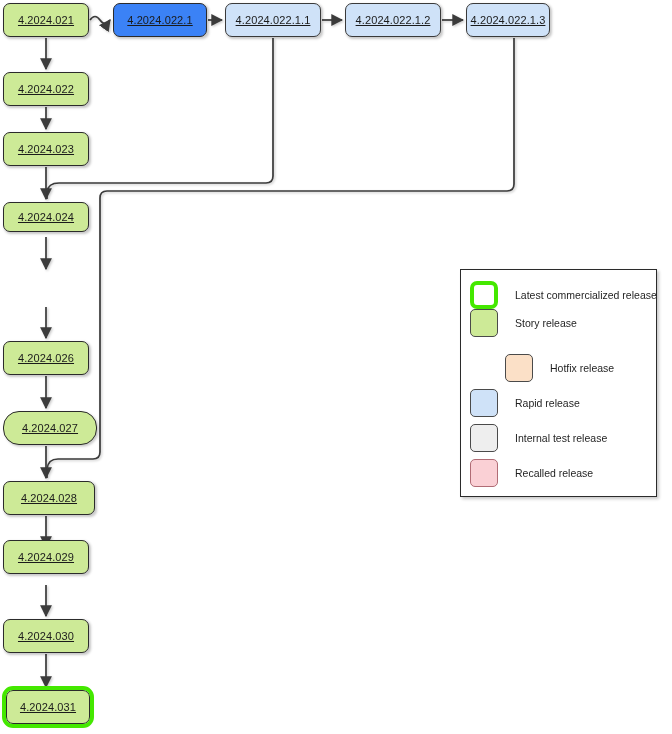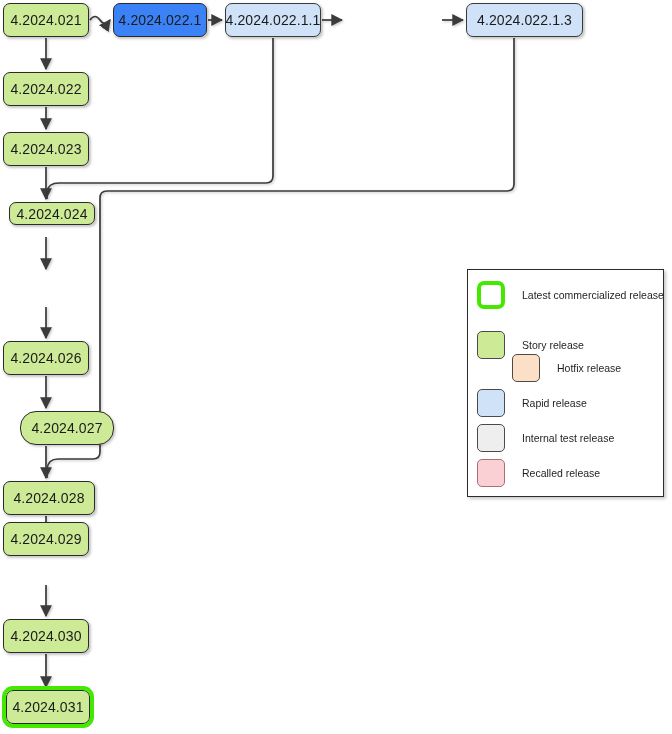--- a/index.html
+++ b/index.html
@@ -9,39 +9,39 @@
     font-family:"Liberation Sans","DejaVu Sans",sans-serif;
   }
   #canvas{position:absolute;left:0;top:0;width:672px;height:734px;}
 
   svg.wires{position:absolute;left:0;top:0;width:672px;height:734px;overflow:visible;}
 
   .node{
     position:absolute;box-sizing:border-box;
     border:1.6px solid #2b2b2b;border-radius:7px;
     display:flex;align-items:center;justify-content:center;
-    font-size:14px;color:#1b1b1b;letter-spacing:.1px;
+    font-size:11px;color:#1b1b1b;letter-spacing:.1px;
     box-shadow:1.5px 1.5px 2.5px rgba(0,0,0,.22);
     white-space:nowrap;
+    text-decoration:underline;
   }
   .node.story{background:#cdea97;}
   .node.hotfix{background:#3b82f6;}
   .node.rapid{background:#cfe2f8;border-color:#3a3a3a;}
   .node.latest{
     outline:4px solid #44e800;outline-offset:0px;
     box-shadow:1.5px 1.5px 2.5px rgba(0,0,0,.22);
     border-color:#2b2b2b;
   }
 
   
   #legend{
     position:absolute;left:460px;top:269px;width:197px;height:228px;
     box-sizing:border-box;background:#ffffff;border:1.6px solid #2b2b2b;
     box-shadow:2px 2px 3px rgba(0,0,0,.22);
-    margin-left:7px;
   }
   .leg-row{
     position:absolute;left:9px;height:30px;display:flex;align-items:center;
   }
   .sw{
     width:28px;height:28px;box-sizing:border-box;border-radius:5px;
     border:1.6px solid #4a4a4a;flex:none;
   }
   .sw.latest{background:#ffffff;border:4px solid #44e800;border-radius:7px;}
   .sw.story{background:#cdea97;}
@@ -93,50 +93,51 @@
                L 100 452 Q 100 459 93 459 L 58 459 Q 48 459 47 469 L 47 478"></path>
     </g>
   </svg>
 
   <div class="node story" style="left:3px;top:3px;width:86px;height:34px;">4.2024.021</div>
 
   <div class="node hotfix" style="left:113px;top:3px;width:94px;height:34px;">4.2024.022.1</div>
 
   <div class="node rapid" style="left:225px;top:3px;width:96px;height:34px;">4.2024.022.1.1</div>
 
+  <div class="node rapid" style="left:345px;top:3px;width:96px;height:34px;">4.2024.022.1.2</div>
 
-  <div class="node rapid" style="left:466px;top:3px;width:117px;height:34px;">4.2024.022.1.3</div>
+  <div class="node rapid" style="left:466px;top:3px;width:84px;height:34px;">4.2024.022.1.3</div>
 
   <div class="node story" style="left:3px;top:72px;width:86px;height:34px;">4.2024.022</div>
 
   <div class="node story" style="left:3px;top:132px;width:86px;height:34px;">4.2024.023</div>
 
-  <div class="node story" style="left:9px;top:202px;width:86px;height:23px;">4.2024.024</div>
+  <div class="node story" style="left:3px;top:202px;width:86px;height:30px;">4.2024.024</div>
 
 
   <div class="node story" style="left:3px;top:341px;width:86px;height:34px;">4.2024.026</div>
 
-  <div class="node story" style="left:20px;top:411px;width:94px;height:34px;border-radius:16px;">4.2024.027</div>
+  <div class="node story" style="left:3px;top:411px;width:94px;height:34px;border-radius:16px;">4.2024.027</div>
 
   <div class="node story" style="left:3px;top:481px;width:92px;height:34px;">4.2024.028</div>
 
-  <div class="node story" style="left:3px;top:522px;width:86px;height:34px;">4.2024.029</div>
+  <div class="node story" style="left:3px;top:540px;width:86px;height:34px;">4.2024.029</div>
 
   <div class="node story" style="left:3px;top:619px;width:86px;height:34px;">4.2024.030</div>
 
   <div class="node story latest" style="left:6px;top:690px;width:84px;height:34px;">4.2024.031</div>
 
   <div id="legend">
 
     <div class="leg-row" style="top:10px;">
       <span class="sw latest"></span>
       <span class="leg-label">Latest commercialized release</span>
     </div>
 
-    <div class="leg-row" style="top:60px;">
+    <div class="leg-row" style="top:38px;">
       <span class="sw story"></span>
       <span class="leg-label">Story release</span>
     </div>
 
     <div class="leg-row" style="top:83px;padding-left:35px;">
       <span class="sw hotfix"></span>
       <span class="leg-label">Hotfix release</span>
     </div>
 
     <div class="leg-row" style="top:118px;">

